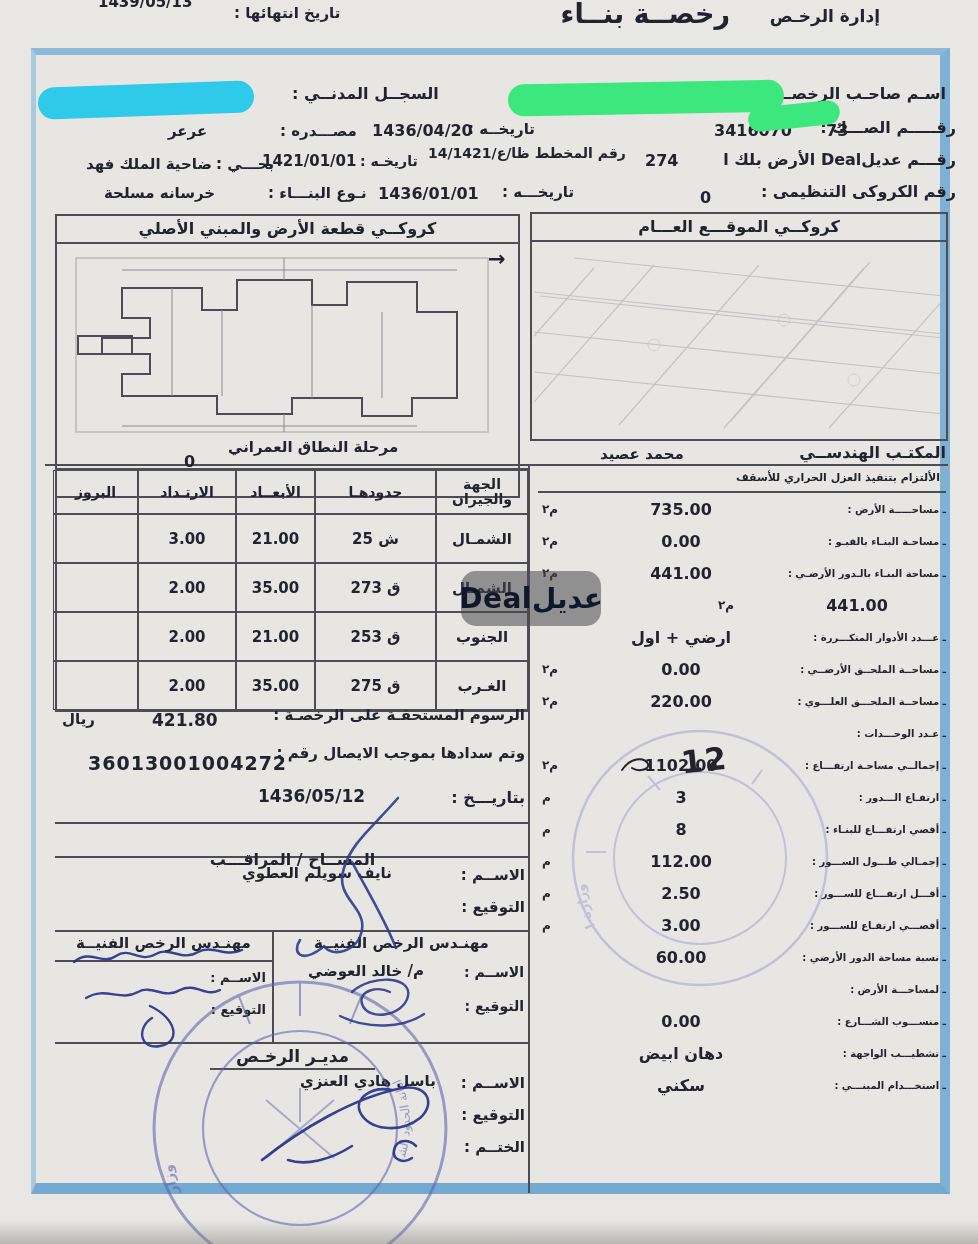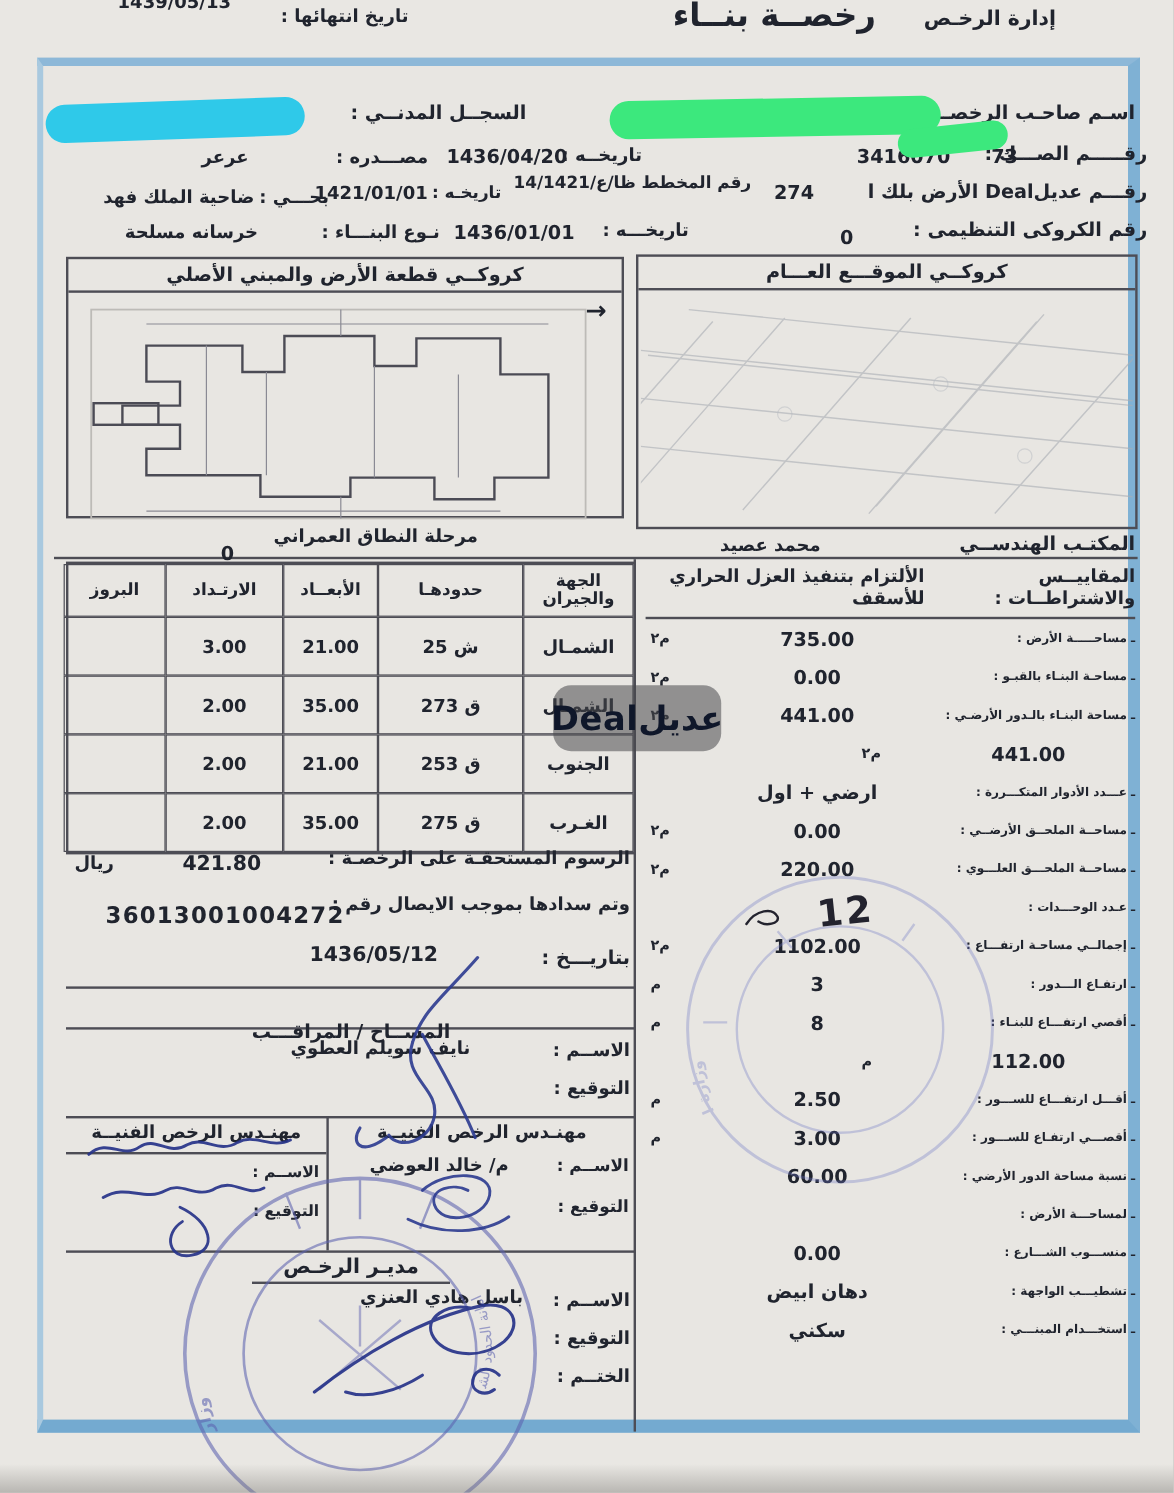--- a/index.html
+++ b/index.html
@@ -30,21 +30,21 @@
   }
   .tc{border:1px solid #4d4d55;display:flex;align-items:center;justify-content:center;
       font-weight:700;text-align:center;}
   .th{height:42px;font-size:14px;line-height:1.05;}
   .td{height:47px;font-size:15px;}
   
   .specs{position:absolute;left:538px;top:471px;width:408px;z-index:2;}
   .specs-head{display:flex;align-items:baseline;border-bottom:2px solid #4d4d55;
       padding-bottom:7px;font-weight:700;}
   .specs-head .hl{font-size:15px;}
-  .specs-head .hv{font-size:15px;margin-right:6px;}
+  .specs-head .hv{font-size:11px;margin-right:6px;}
   .spec-row{display:flex;align-items:center;height:32px;font-weight:700;}
   .spec-row .sl{flex:1;font-size:10px;}
   .spec-row .sv{width:178px;text-align:center;font-size:16px;}
   .spec-row .su{width:50px;text-align:left;font-size:12px;padding-left:4px;}
   
   .marker{position:absolute;z-index:6;}
   .wm{
     position:absolute;left:461px;top:571px;width:140px;height:55px;z-index:9;
     background:rgba(72,72,76,0.55);border-radius:15px;color:#0f172a;
     display:flex;align-items:center;justify-content:center;
@@ -90,21 +90,21 @@
 <div class="ab s15" style="left:216px;top:155px;">بحـــي :</div>
 <div class="ab s15" style="left:86px;top:155px;">ضاحية الملك فهد</div>
 
 <div class="ab s16" style="right:22px;top:182px;">رقم الكروكى التنظيمى :</div>
 <div class="ab s16" style="left:700px;top:188px;">0</div>
 <div class="ab s15" style="left:502px;top:183px;">تاريخـــه :</div>
 <div class="ab s16" style="left:378px;top:184px;">1436/01/01</div>
 <div class="ab s15" style="left:268px;top:184px;">نـوع البنـــاء :</div>
 <div class="ab s15" style="left:104px;top:184px;">خرسانه مسلحة</div>
 
-<div class="box" style="left:55px;top:214px;width:465px;height:218px;">
+<div class="box" style="left:55px;top:214px;width:465px;height:284px;">
   <div class="box-title">كروكــي قطعة الأرض والمبني الأصلي</div>
 </div>
 <div class="ab" style="left:488px;top:247px;font-size:21px;">→</div>
 <svg class="sketch-svg" style="left:62px;top:250px;" width="440" height="190" viewBox="0 0 440 190">
   <rect x="14" y="8" width="412" height="174" fill="none" stroke="#bdbbb7" stroke-width="1.5"></rect>
   <g fill="none" stroke="#4b4b55" stroke-width="2">
     <path d="M60,38 H140 V60 H175 V30 H250 V55 H285 V32 H355 V62 H395 V148 H350 V166 H300 V148 H230 V164 H155 V146 H60 V124 H88 V104 H40 V88 H88 V68 H60 Z"></path>
     <rect x="16" y="86" width="54" height="18"></rect>
   </g>
   <g fill="none" stroke="#8a8a94" stroke-width="1">
@@ -171,21 +171,20 @@
 
   <div class="tc td">الغـرب</div>
   <div class="tc td">ق 275</div>
   <div class="tc td">35.00</div>
   <div class="tc td">2.00</div>
   <div class="tc td"></div>
 </div>
 
 <div class="specs">
   <div class="specs-head">
-    <span class="hl">المقاييــس والاشتراطــات :</span>
     <span class="hv">الألتزام بتنفيذ العزل الحراري للأسقف</span>
   </div>
   <div class="spec-row">
       <span class="sl">ـ مساحـــــة الأرض :</span>
       <span class="sv">735.00</span>
       <span class="su">م٢</span>
     </div>
   <div class="spec-row">
       <span class="sl">ـ مساحـة البنـاء بالقبـو :</span>
       <span class="sv">0.00</span>
@@ -229,20 +228,21 @@
       <span class="sl">ـ ارتفـاع الـــدور :</span>
       <span class="sv">3</span>
       <span class="su">م</span>
     </div>
   <div class="spec-row">
       <span class="sl">ـ أقصي ارتفـــاع للبنـاء :</span>
       <span class="sv">8</span>
       <span class="su">م</span>
     </div>
   <div class="spec-row">
+      <span class="sl">ـ إجمـالي طـــول الســـور :</span>
       <span class="sv">112.00</span>
       <span class="su">م</span>
     </div>
   <div class="spec-row">
       <span class="sl">ـ أقـــل ارتفـــاع للســـور :</span>
       <span class="sv">2.50</span>
       <span class="su">م</span>
     </div>
   <div class="spec-row">
       <span class="sl">ـ أقصـــي ارتفـاع للســـور :</span>

